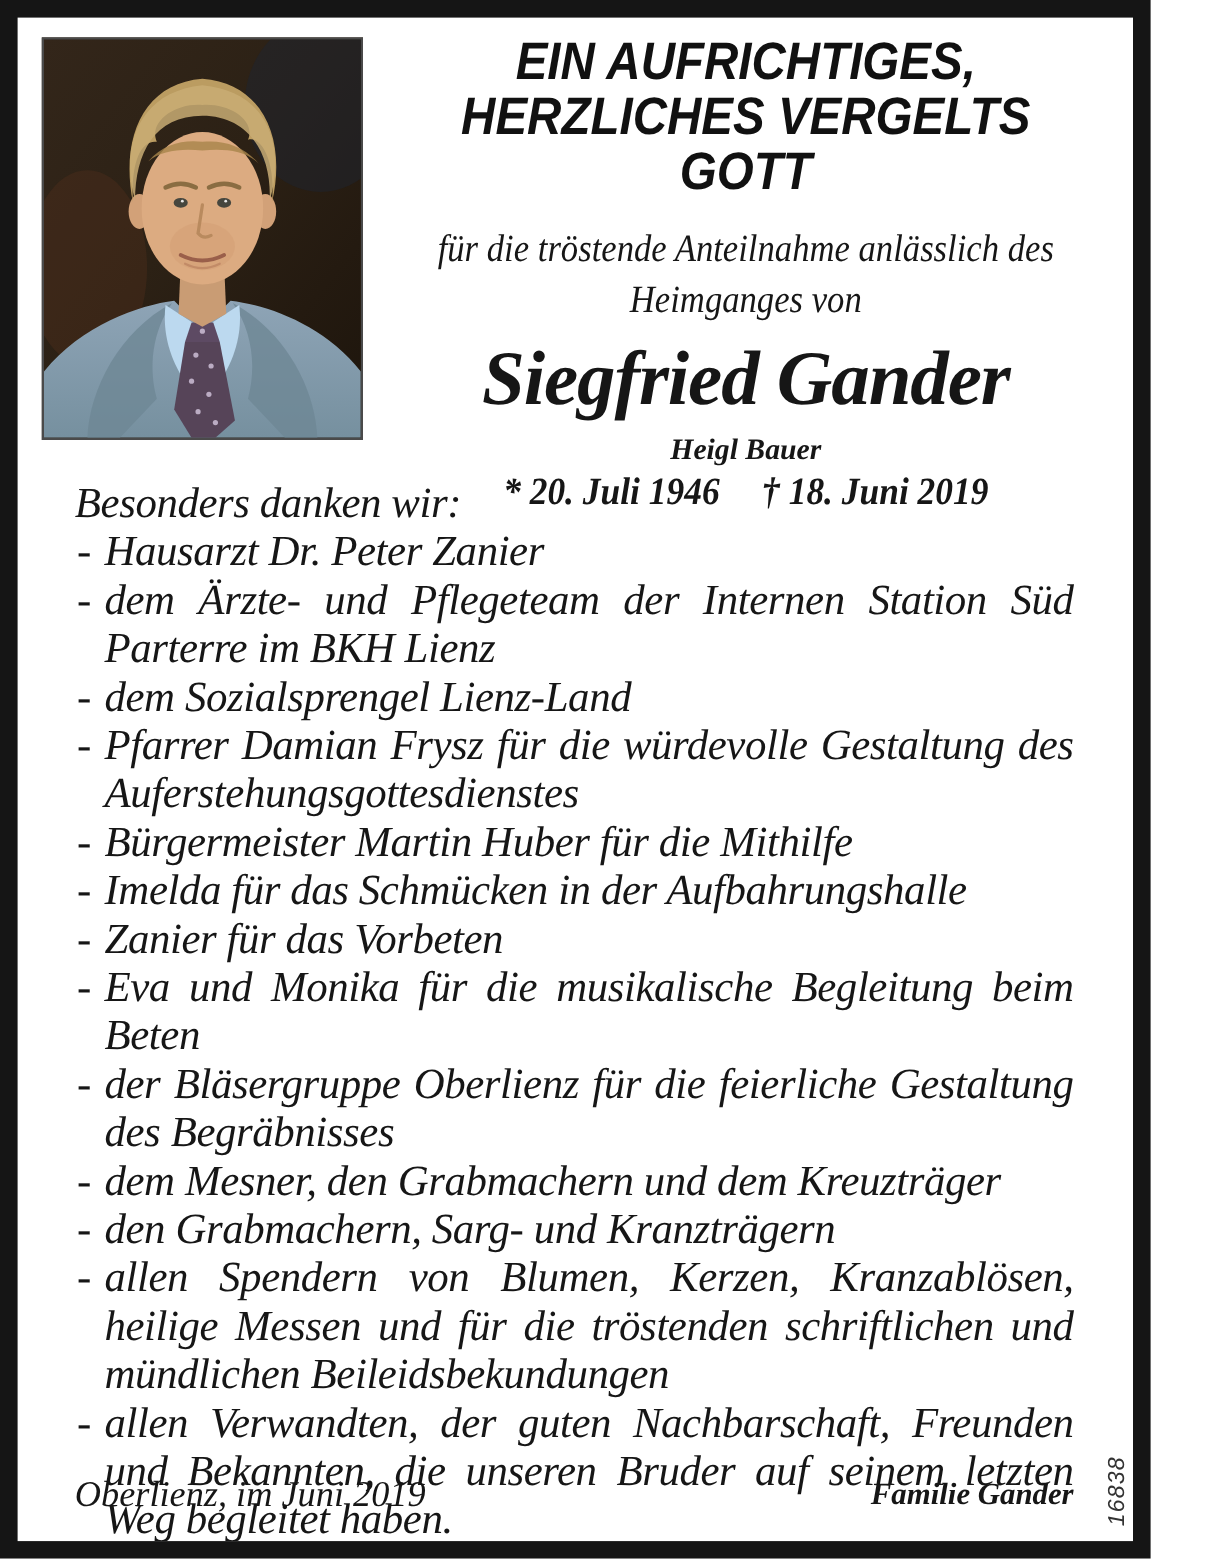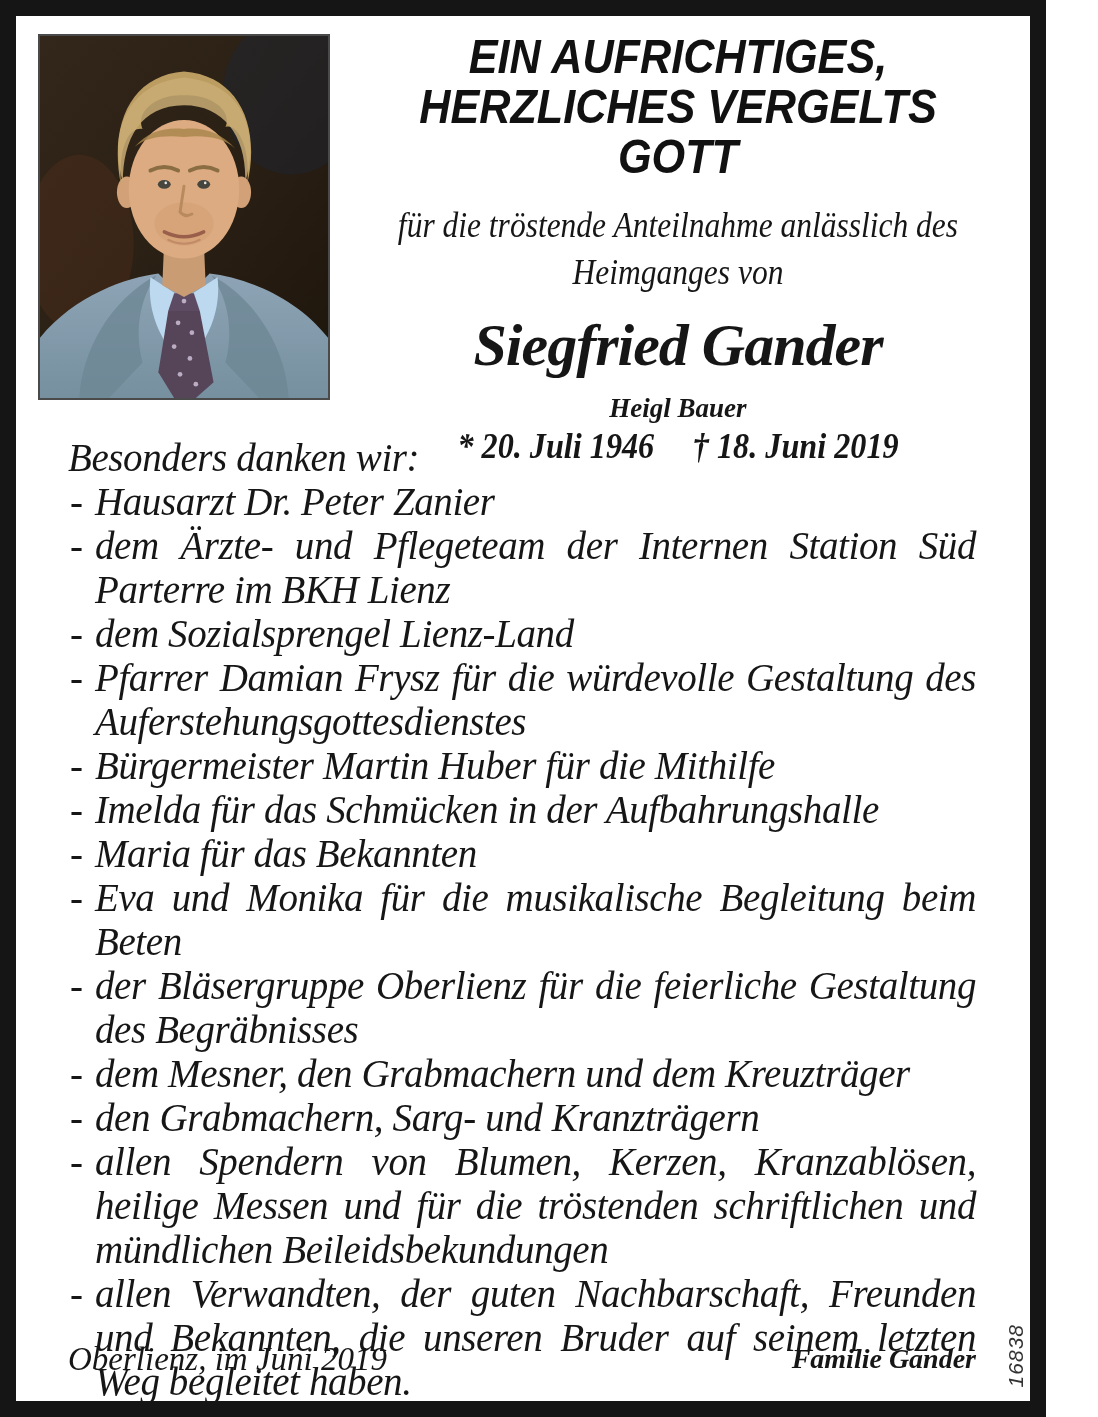--- a/index.html
+++ b/index.html
@@ -37,21 +37,21 @@
     color: #111;
   }
   .intro {
     margin-top: 20px;
     font-size: 35px; line-height: 47px;
     transform: scaleX(0.9); transform-origin: 50% 0;
   }
   .deceased-name {
     margin-top: 6px;
     font-weight: bold;
-    font-size: 60px; line-height: 86px;
+    font-size: 70px; line-height: 86px;
     letter-spacing: -1px;
     white-space: nowrap;
   }
   .house-name {
     margin-top: 2px;
     font-weight: bold;
     font-size: 27px; line-height: 36px;
   }
   .dates {
     font-weight: bold;
@@ -183,21 +183,21 @@
 
   <div class="body-block">
     <div class="thanks-intro">Besonders danken wir:</div>
     <ul class="thanks-list">
       <li><span class="dash">-</span><span>Hausarzt Dr. Peter Zanier</span></li>
       <li><span class="dash">-</span><span>dem Ärzte- und Pflegeteam der Internen Station Süd Parterre im BKH Lienz</span></li>
       <li><span class="dash">-</span><span>dem Sozialsprengel Lienz-Land</span></li>
       <li><span class="dash">-</span><span>Pfarrer Damian Frysz für die würdevolle Gestaltung des Aufer­stehungsgottesdienstes</span></li>
       <li><span class="dash">-</span><span>Bürgermeister Martin Huber für die Mithilfe</span></li>
       <li><span class="dash">-</span><span>Imelda für das Schmücken in der Aufbahrungshalle</span></li>
-      <li><span class="dash">-</span><span>Maria für das Bekannten</span></li>
+      <li><span class="dash">-</span><span>Zanier für das Vorbeten</span></li>
       <li><span class="dash">-</span><span>Eva und Monika für die musikalische Begleitung beim Beten</span></li>
       <li><span class="dash">-</span><span>der Bläsergruppe Oberlienz für die feierliche Gestaltung des Begräbnisses</span></li>
       <li><span class="dash">-</span><span>dem Mesner, den Grabmachern und dem Kreuzträger</span></li>
       <li><span class="dash">-</span><span>den Grabmachern, Sarg- und Kranzträgern</span></li>
       <li><span class="dash">-</span><span>allen Spendern von Blumen, Kerzen, Kranzablösen, heilige Mes­sen und für die tröstenden schriftlichen und mündlichen Beileids­bekundungen</span></li>
       <li><span class="dash">-</span><span>allen Verwandten, der guten Nachbarschaft, Freunden und Bekannten, die unseren Bruder auf seinem letzten Weg begleitet haben.</span></li>
     </ul>
   </div>
 
   <div class="footer">

